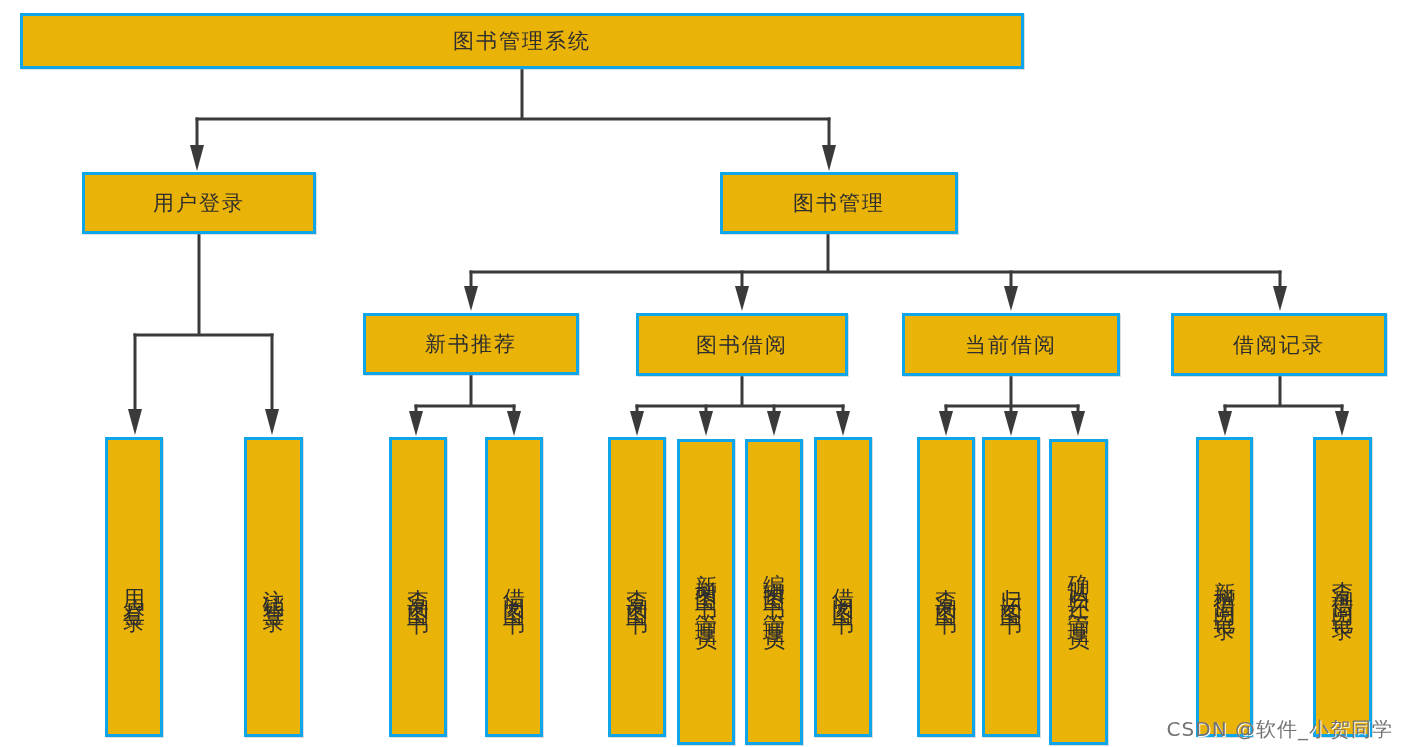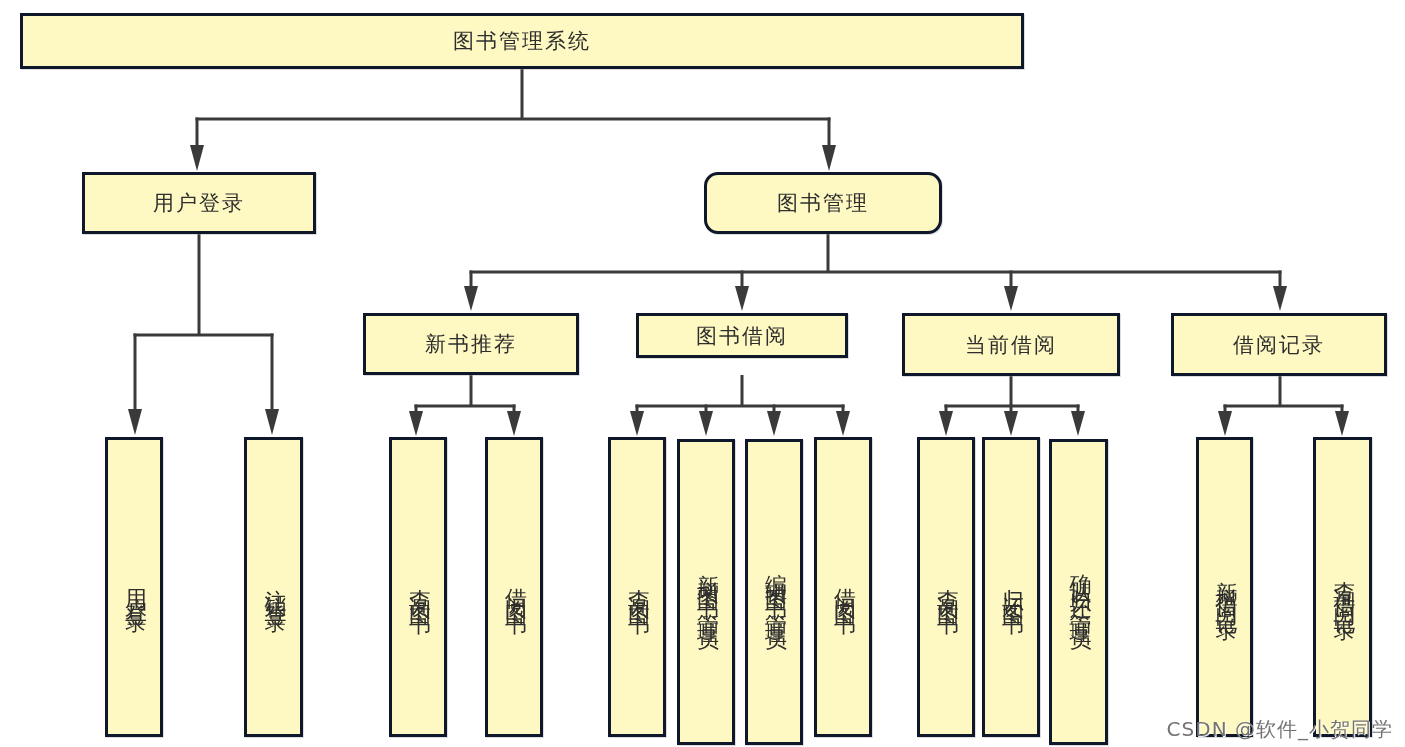--- a/index.html
+++ b/index.html
@@ -19,27 +19,26 @@
     position: absolute;
     left: 0;
     top: 0;
     width: 1405px;
     height: 747px;
     pointer-events: none;
   }
   .node {
     position: absolute;
     box-sizing: border-box;
-    border: 3px solid #0f172a;
-    background: #fef9c3;
+    border: 3px solid #0ea5e9;
+    background: #eab308;
     display: flex;
     align-items: center;
     justify-content: center;
     box-shadow: 1px 1px 0 rgba(160,160,160,0.35);
-    font-family: Liberation Mono, monospace;
   }
   .node .label {
     color: #2e2e2e;
     font-size: 21px;
     letter-spacing: 2px;
     white-space: nowrap;
   }
   .vnode .label {
     writing-mode: vertical-rl;
     text-orientation: mixed;
@@ -138,28 +137,28 @@
     </g>
   </svg>
 
   <div class="node" style="left:20px; top:13px; width:1004px; height:56px;">
     <span class="label">图书管理系统</span>
   </div>
 
   <div class="node" style="left:82px; top:172px; width:234px; height:62px;">
     <span class="label">用户登录</span>
   </div>
-  <div class="node" style="left:704px; top:172px; width:238px; height:62px;border-radius:14px;">
+  <div class="node" style="left:720px; top:172px; width:238px; height:62px;">
     <span class="label">图书管理</span>
   </div>
 
   <div class="node" style="left:363px; top:313px; width:216px; height:62px;">
     <span class="label">新书推荐</span>
   </div>
-  <div class="node" style="left:636px; top:313px; width:212px; height:45px;">
+  <div class="node" style="left:636px; top:313px; width:212px; height:63px;">
     <span class="label">图书借阅</span>
   </div>
   <div class="node" style="left:902px; top:313px; width:218px; height:63px;text-align:center;">
     <span class="label">当前借阅</span>
   </div>
   <div class="node" style="left:1171px; top:313px; width:216px; height:63px;">
     <span class="label">借阅记录</span>
   </div>
 
   <div class="node vnode" style="left:105px; top:437px; width:58px; height:300px;">

